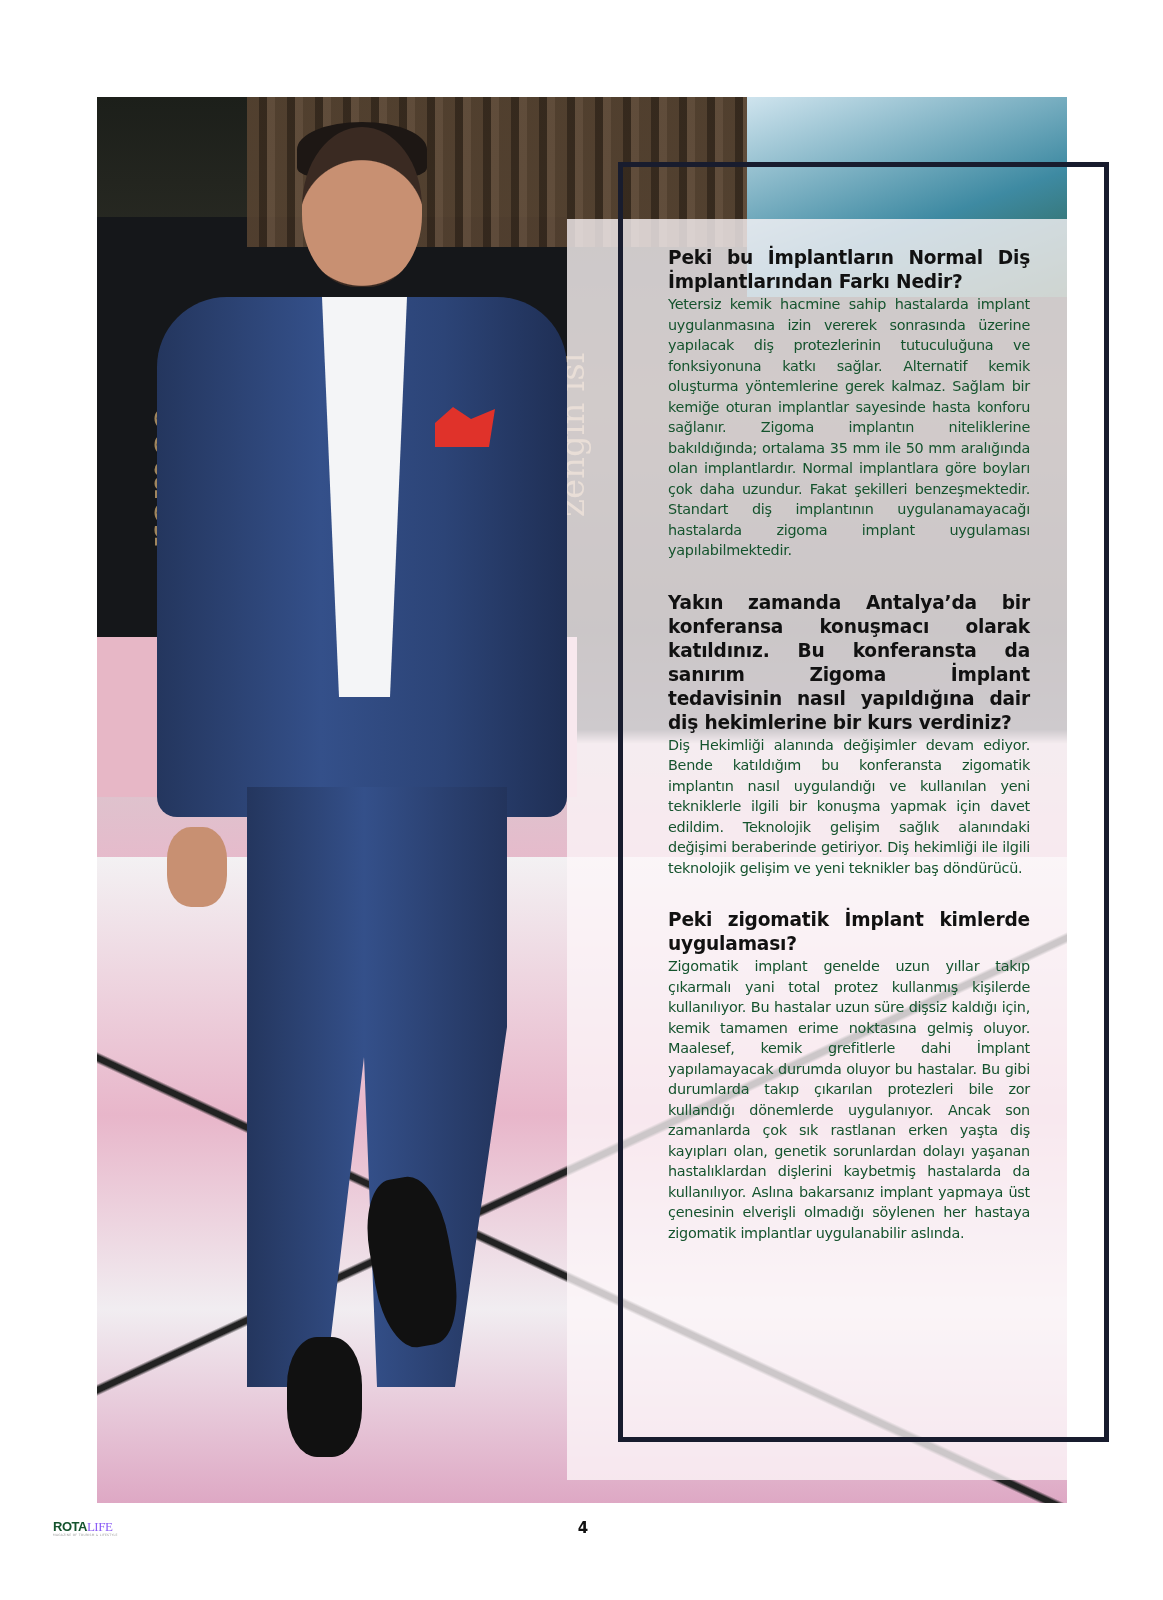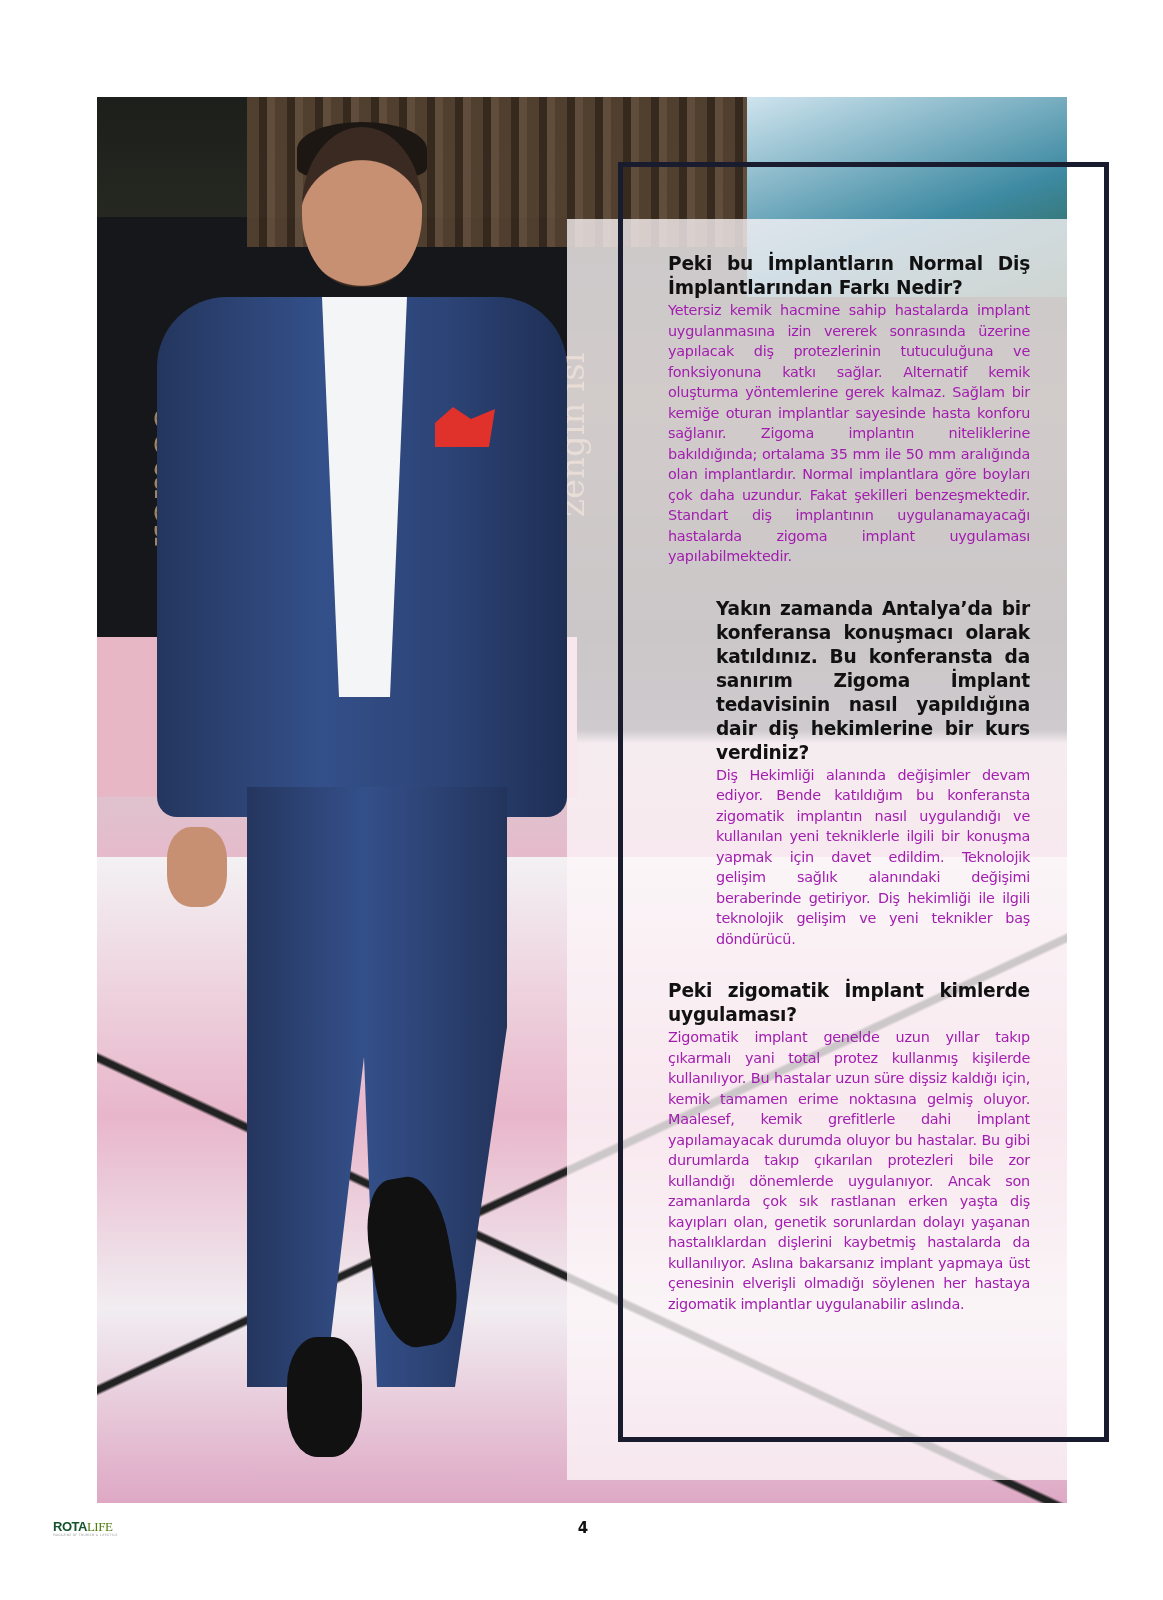--- a/index.html
+++ b/index.html
@@ -35,32 +35,32 @@
     background: linear-gradient(90deg, #24365e, #34508a 45%, #23345c); clip-path: polygon(0 0, 100% 0, 100% 40%, 80% 100%, 50% 100%, 45% 45%, 30% 100%, 0 100%); }
   .photo .hand { position:absolute; left:10px; top:700px; width:60px; height:80px; border-radius:40%; background:#c89072; }
   .photo .shoe1 { position:absolute; left:130px; top:1210px; width:75px; height:120px; border-radius:40%; background:#111; }
   .photo .shoe2 { position:absolute; left:215px; top:1050px; width:80px; height:170px; border-radius:40%; background:#111; transform: rotate(-10deg); }
   .photo .sign { position:absolute; color:#b99a6a; font-family:"DejaVu Serif", serif; opacity:.85; transform: rotate(-90deg); transform-origin: left top; }
 
   .overlay { position: absolute; left: 567px; top: 219px; width: 500px; height: 1261px;
     background: rgba(252, 246, 249, 0.78); }
   .frame { position: absolute; left: 618px; top: 162px; width: 481px; height: 1270px;
     border: 5px solid #181c2e; }
-  .text { position: absolute; left: 668px; top: 252px; width: 362px; color: #1a1a1a; }
+  .text { position: absolute; left: 668px; top: 246px; width: 362px; color: #1a1a1a; }
   .text h2 { margin: 0; font-family: "DejaVu Sans", sans-serif; font-weight: bold; font-size: 18.6px;
     line-height: 24px; text-align: justify; letter-spacing: -0.2px; color: #111; }
   .text p { margin: 0; font-family: "DejaVu Sans", sans-serif; font-size: 14.4px; line-height: 20.5px;
-    text-align: justify; color: #a21caf; letter-spacing: -0.25px; }
-  .text .sec2 { margin-top: 30px; margin-left: 48px; }
+    text-align: justify; color: #14532d; letter-spacing: -0.25px; }
+  .text .sec2 { margin-top: 30px; }
   .text .sec3 { margin-top: 30px; }
 
   .footer-logo { position: absolute; left: 53px; top: 1520px; display: flex; flex-direction: column; }
   .footer-logo .brand { font-family: "Liberation Sans", sans-serif; font-size: 13px; line-height: 13px; letter-spacing: -0.5px; }
   .footer-logo .rota { color: #14532d; font-weight: bold; }
-  .footer-logo .life { color: #4d7c0f; font-family: "Liberation Serif", serif; font-weight: normal; }
+  .footer-logo .life { color: #8b5cf6; font-family: "Liberation Serif", serif; font-weight: normal; }
   .footer-logo .tag { font-size: 3px; color: #999; letter-spacing: .3px; }
   .page-num { position: absolute; left: 573px; top: 1519px; width: 20px; text-align: center;
     font-family: "DejaVu Sans", sans-serif; font-weight: bold; font-size: 15px; color: #111; }
 </style>
 </head>
 <body>
 
 <div class="photo">
   <div class="wall"></div>
   <div class="wood"></div>

